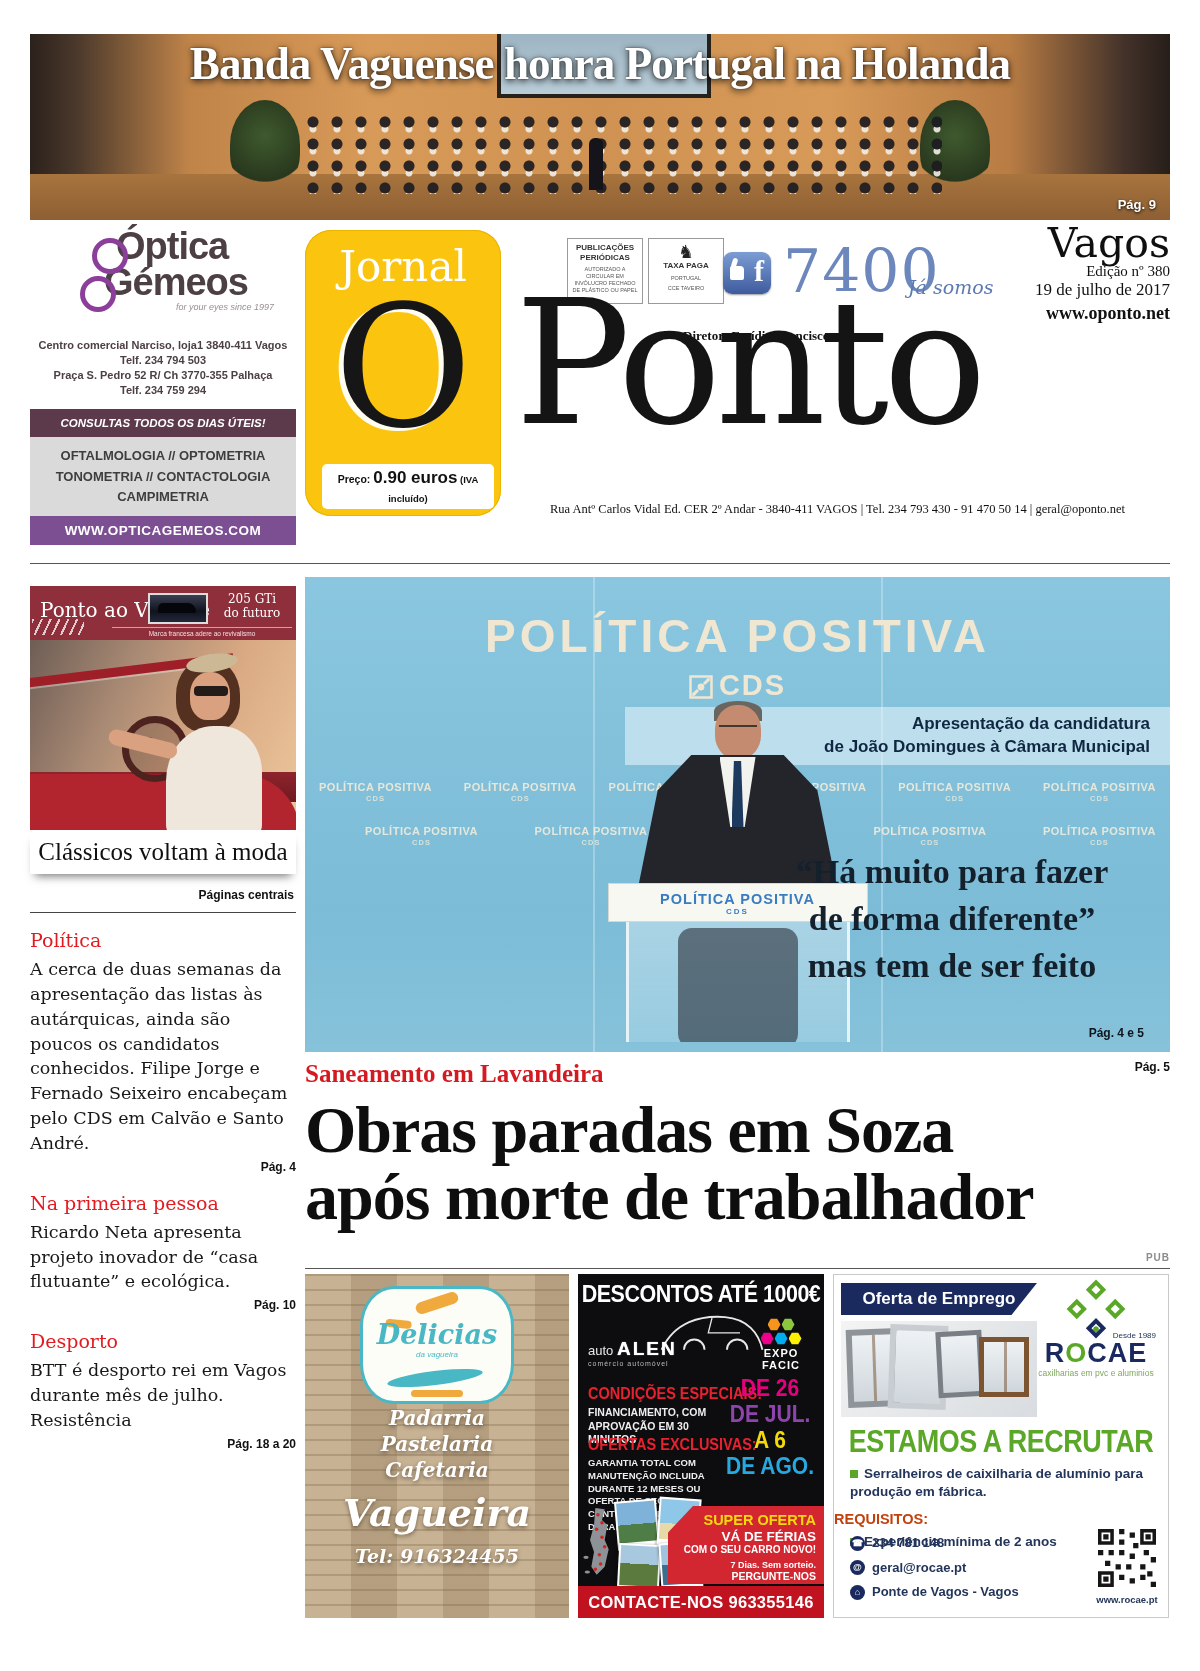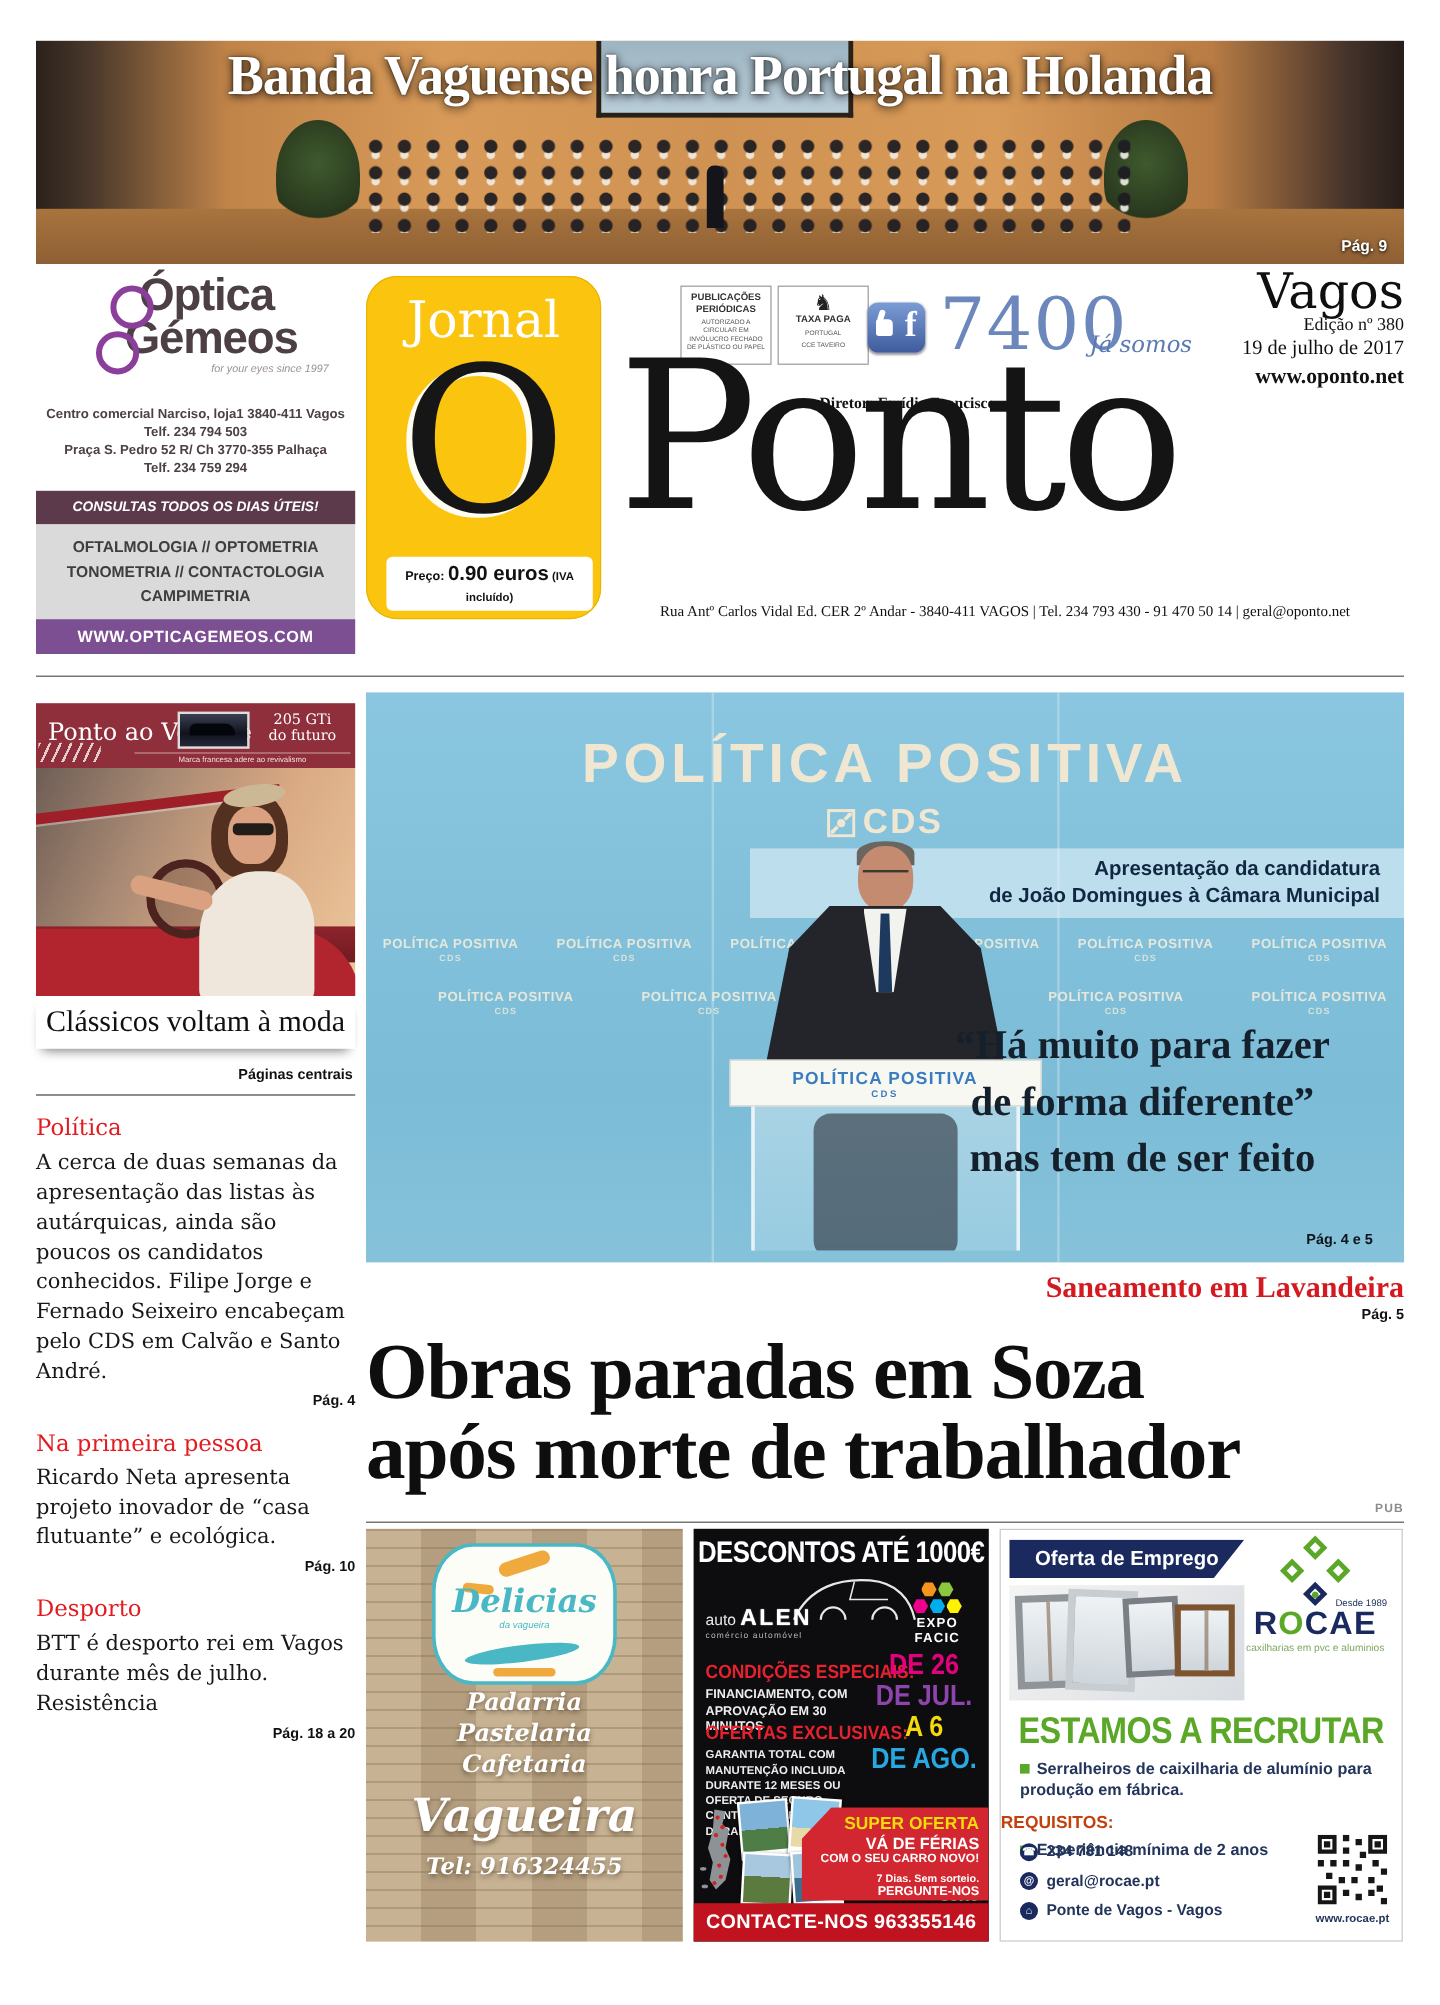--- a/index.html
+++ b/index.html
@@ -138,21 +138,21 @@
   .lect-sub{color:#3a7cc0;font-weight:700;font-size:8px;letter-spacing:2px;}
   .lect-glass{height:120px;margin:0 18px;background:linear-gradient(rgba(255,255,255,.34),rgba(205,232,242,.26));
       border-left:3px solid rgba(255,255,255,.75);border-right:3px solid rgba(255,255,255,.75);position:relative;overflow:hidden;}
   .lect-glass:before{content:"";position:absolute;left:50%;top:6px;transform:translateX(-50%);width:120px;height:120px;background:rgba(30,30,38,.55);border-radius:14px;}
   .mp-quote{position:absolute;right:22px;top:272px;width:392px;text-align:center;
       font-family:"Liberation Serif",serif;font-weight:700;font-size:34px;line-height:1.38;color:#14202c;}
   .mp-page{position:absolute;right:26px;bottom:12px;font-size:12px;font-weight:700;color:#0e141b;}
 
   
   .story{position:absolute;left:305px;top:1060px;width:865px;}
-  .kicker-row{display:flex;justify-content:space-between;align-items:flex-end;flex-direction:column;}
+  .kicker-row{display:flex;justify-content:space-between;align-items:flex-start;}
   .kicker{font-family:"Liberation Serif",serif;font-weight:700;font-size:25px;color:#d41920;}
   .kicker-page{font-size:12px;font-weight:700;}
   .headline{font-family:"Liberation Serif",serif;font-weight:700;font-size:66px;line-height:1.02;color:#0e0e0e;letter-spacing:-1px;margin-top:8px;}
   .pub{position:absolute;right:0;top:192px;font-size:10px;font-weight:700;color:#8c8c8c;letter-spacing:1px;}
   .story-rule{position:absolute;left:0;top:208px;width:865px;border-top:1.5px solid #555;}
 
   
   .ads{position:absolute;left:305px;top:1274px;width:865px;height:344px;display:flex;gap:9px;}
 
   

